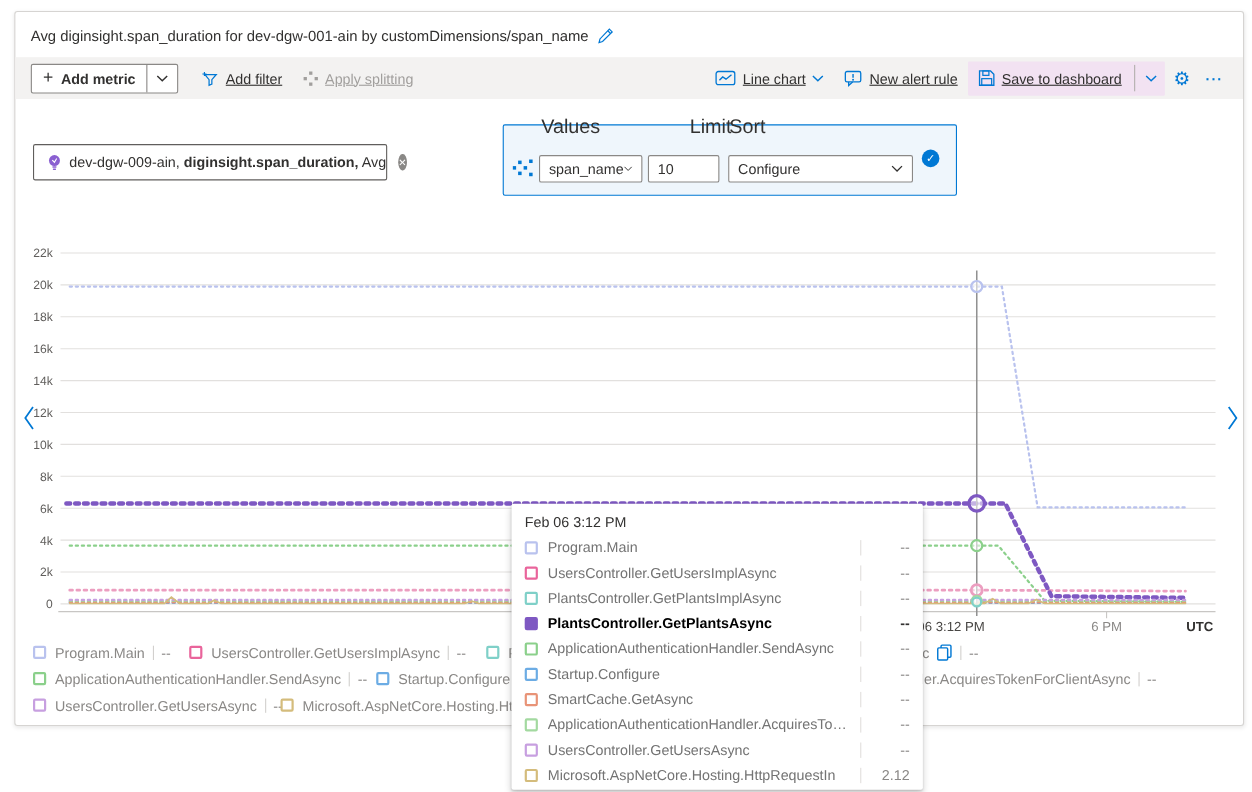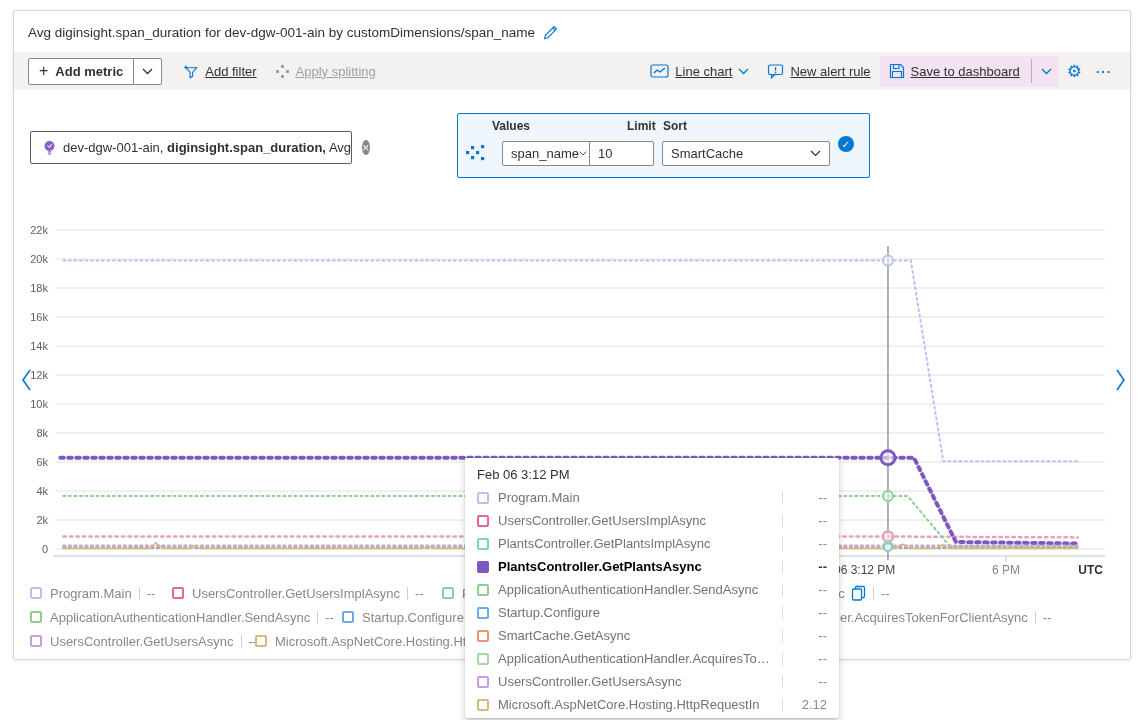--- a/index.html
+++ b/index.html
@@ -34,21 +34,21 @@
 
   
   .pill { left:30px; top:131px; width:322px; height:33px; border:1px solid #605e5c; border-radius:2px;
           background:#fff; display:flex; align-items:center; gap:7px; padding:0 10px 0 12px;
           font-size:13px; white-space:nowrap; cursor:pointer; }
   .pill b { font-weight:700; }
   .xcirc { width:15px; height:15px; border-radius:50%; background:#8a8886; color:#fff; font-size:9px;
            display:flex; align-items:center; justify-content:center; margin-left:4px; cursor:pointer; }
   .split-box { left:457px; top:113px; width:413px; height:65px; background:#eff6fc;
                border:1px solid #0078d4; border-radius:2px; }
-  .fld-label { position:absolute; top:119px; font-size:12px; font-weight:700; color:#323130; }
+  .fld-label { position:absolute; top:105px; font-size:18px; font-weight:400; color:#323130; }
   .fld { position:absolute; top:141px; height:25px; background:#fff; border:1px solid #8a8886;
          border-radius:2px; display:flex; align-items:center; font-size:13px; padding:0 8px;
          justify-content:space-between; cursor:pointer; }
   .chk { left:838px; top:136px; width:16px; height:16px; border-radius:50%; background:#0078d4;
          color:#fff; font-size:10px; display:flex; align-items:center; justify-content:center; }
 
   
   .chart-wrap { left:0; top:218px; width:1138px; height:362px; }
   .nav { color:#0078d4; cursor:pointer; }
 
@@ -174,51 +174,51 @@
 
 <div class="abs pill">
   <span class="icon">
     <svg width="13" height="16" viewBox="0 0 13 16">
         <circle cx="6.5" cy="6" r="5" fill="#8a5fd1"></circle>
         <path d="M4.5 5.5l2 2 2-3.5" stroke="#fff" stroke-width="1" fill="none"></path>
         <rect x="4.5" y="11.2" width="4" height="1.4" rx=".7" fill="#8a5fd1"></rect>
         <rect x="5" y="13.2" width="3" height="1.3" rx=".6" fill="#8a5fd1"></rect>
       </svg>
   </span>
-  <span><span>dev-dgw-001-ain,</span> <b>diginsight.span_duration,</b> <span>Avg</span></span>
+  <span><span>dev-dgw-009-ain,</span> <b>diginsight.span_duration,</b> <span>Avg</span></span>
   <span class="xcirc">✕</span>
 </div>
 
 <div class="abs split-box"></div>
 <span class="abs icon" style="left:466px;top:144px;">
   <svg width="19" height="18" viewBox="0 0 19 18">
       <g fill="#0078d4">
         <rect x="0" y="7" width="3.2" height="3.2"></rect>
         <rect x="5" y="2" width="3.2" height="3.2"></rect>
         <rect x="5" y="12" width="3.2" height="3.2"></rect>
         <rect x="10" y="7" width="3.2" height="3.2"></rect>
         <rect x="15" y="1" width="3.2" height="3.2"></rect>
         <rect x="15" y="13" width="3.2" height="3.2"></rect>
       </g>
     </svg>
 </span>
 <span class="abs fld-label" style="left:492px;">Values</span>
-<div class="abs fld" style="left:502px;width:94px;">
+<div class="abs fld" style="left:490px;width:94px;">
   <span>span_name</span>
   <svg width="11" height="7" viewBox="0 0 11 7">
       <polyline points="1,1 5.5,5.5 10,1" fill="none" stroke="#323130" stroke-width="1.2"></polyline>
     </svg>
 </div>
 <span class="abs fld-label" style="left:590px;margin-left:37px;">Limit</span>
 <div class="abs fld" style="left:589px;width:65px;justify-content:flex-start;">
   <span>10</span>
 </div>
 <span class="abs fld-label" style="left:663px;">Sort</span>
 <div class="abs fld" style="left:662px;width:168px;">
-  <span>SmartCache</span>
+  <span>Configure</span>
   <svg width="11" height="7" viewBox="0 0 11 7">
       <polyline points="1,1 5.5,5.5 10,1" fill="none" stroke="#323130" stroke-width="1.2"></polyline>
     </svg>
 </div>
 <div class="abs chk">✓</div>
 
 <div class="abs chart-wrap">
   <svg id="chart-svg" width="1138" height="362">
       <line x1="55" y1="331" x2="1105" y2="331" stroke="#e2e0de" stroke-width="1"></line>
       <text x="48" y="335" text-anchor="end" font-size="11" fill="#605e5c">0</text>

